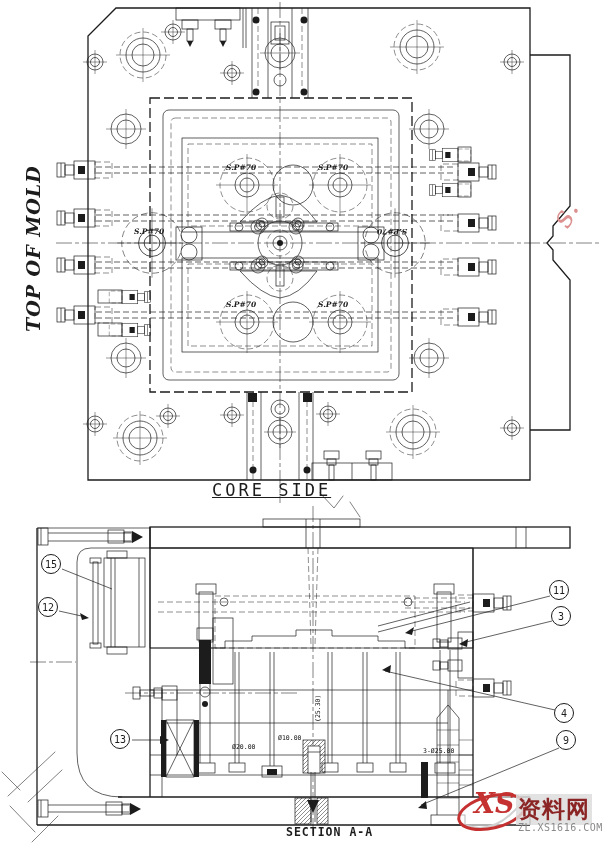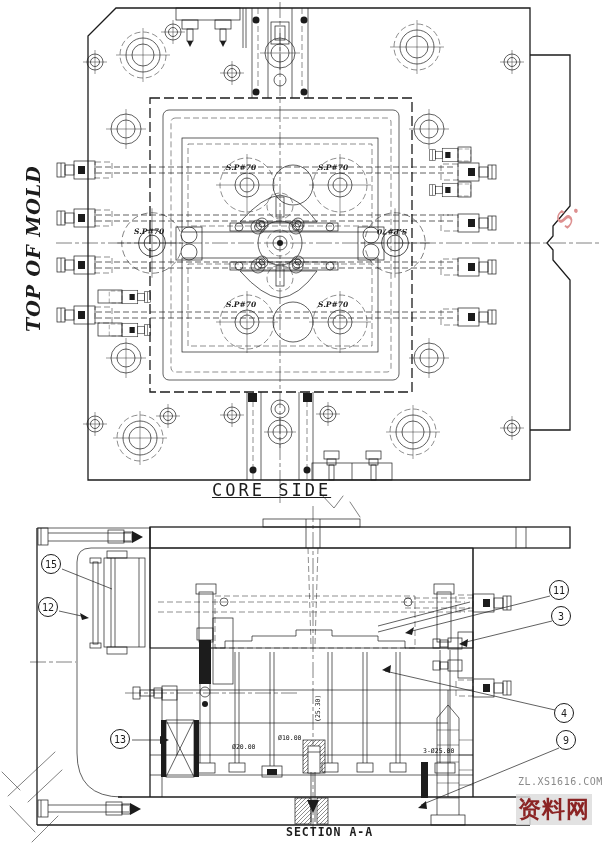--- a/index.html
+++ b/index.html
@@ -26,21 +26,21 @@
   .balloon{position:absolute;width:20px;height:20px;border:1.1px solid #1c1c1c;border-radius:50%;
       background:#fff;display:flex;align-items:center;justify-content:center;
       font:10px "DejaVu Sans Mono",monospace;box-sizing:border-box;text-align:right;}
   .wm-s{left:552px;top:196px;font:italic 30px "DejaVu Serif",serif;color:#dd9090;
       transform:rotate(-62deg);}
   .logo{position:absolute;left:452px;top:784px;width:150px;height:58px;}
   .logo .xs{position:absolute;left:22px;top:4px;font:italic bold 27px "DejaVu Serif",serif;
       color:#c53030;}
   .site-name{position:absolute;left:516px;top:794px;background:rgba(221,221,221,.85);
       color:#8b2424;font:bold 23px sans-serif;letter-spacing:1px;padding:0 2px;}
-  .site-url{position:absolute;left:518px;top:776px;font:10px "DejaVu Sans Mono",monospace;
+  .site-url{position:absolute;left:518px;top:822px;font:10px "DejaVu Sans Mono",monospace;
       color:#8a8a8a;letter-spacing:.5px;}
 </style>
 </head>
 <body>
 
 <div class="page">
 
 <svg class="lw" width="603" height="844" viewBox="0 0 603 844">
 <defs>
   <pattern id="h" patternUnits="userSpaceOnUse" width="4" height="4">
@@ -486,16 +486,23 @@
       <span>9</span>
     </div>
 
 <span class="ov dim" style="left:232px;top:743px">Ø20.00</span>
 <span class="ov dim" style="left:278px;top:734px">Ø10.00</span>
 <span class="ov dim" style="left:314px;top:722px;transform:rotate(-90deg);transform-origin:left top">(25.30)</span>
 <span class="ov dim" style="left:423px;top:747px">3-Ø25.00</span>
 
 <span class="ov wm-s">s.</span>
 
+<div class="logo">
+  <svg width="150" height="58">
+    <path d="M10,40 Q42,54 70,18" style="fill:none;stroke:#9a9a9a;stroke-width:2"></path>
+    <ellipse cx="40" cy="28" rx="34" ry="16" transform="rotate(-14 40 28)" style="fill:rgba(255,255,255,.55);stroke:#c53030;stroke-width:3"></ellipse>
+  </svg>
+  <span class="xs">XS</span>
+</div>
 <div class="ov site-name">资料网</div>
 <div class="ov site-url">ZL.XS1616.COM</div>
 
 </div>
 
 </body></html>

